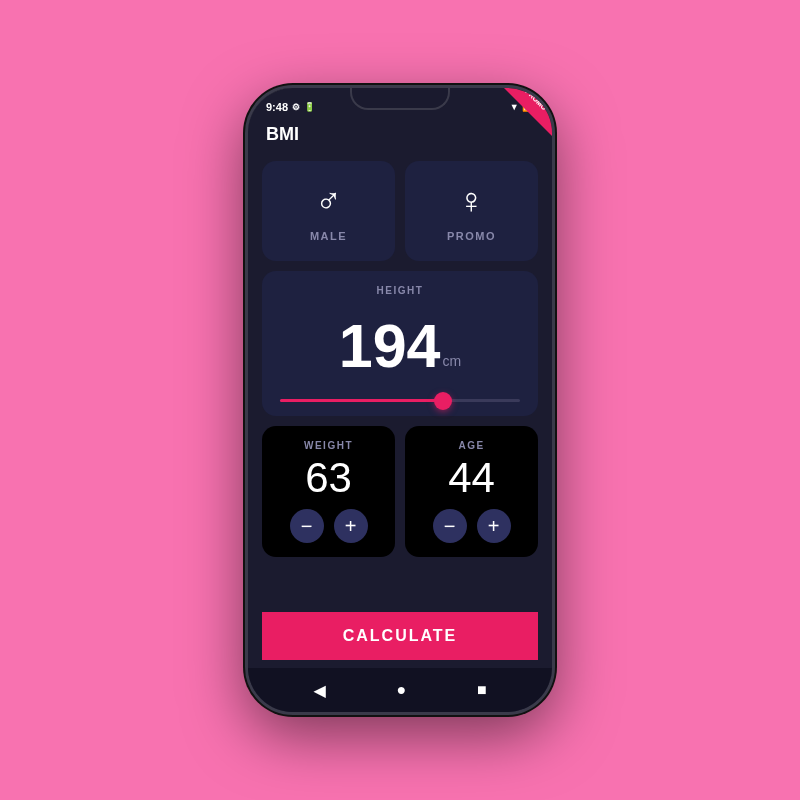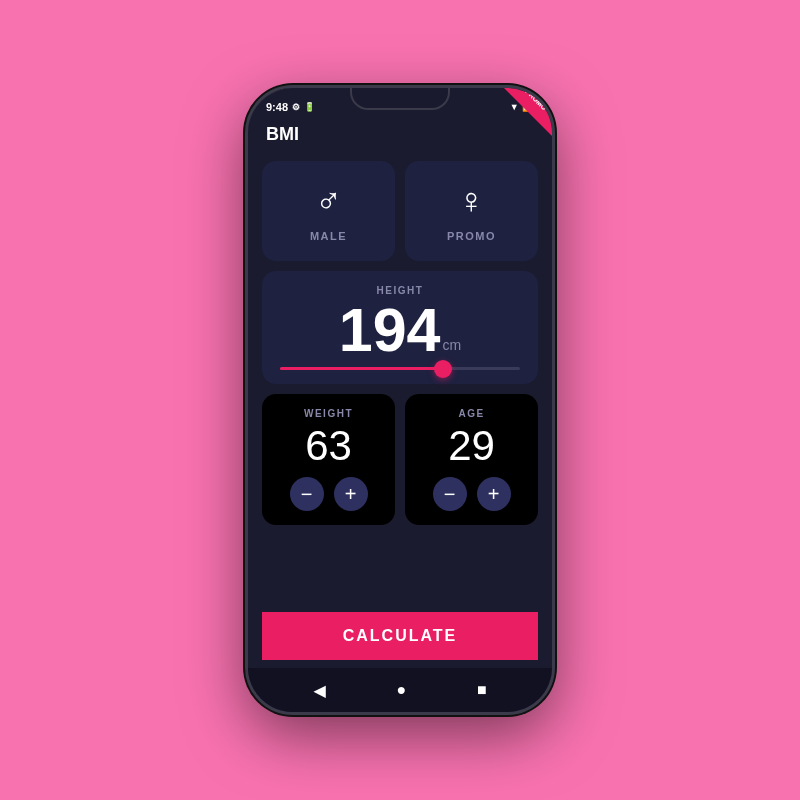--- a/index.html
+++ b/index.html
@@ -144,20 +144,21 @@
     }
 
     
     .height-card {
       background: #1e2140;
       border-radius: 14px;
       padding: 14px 18px 14px 18px;
       display: flex;
       flex-direction: column;
       align-items: center;
+      gap: 16px;
     }
 
     .card-label {
       font-size: 10px;
       color: #8888aa;
       letter-spacing: 1.5px;
       font-weight: 600;
       margin-bottom: 4px;
     }
 
@@ -350,21 +351,21 @@
           <div class="card-label">WEIGHT</div>
           <div class="stat-value">63</div>
           <div class="stat-controls">
             <button class="ctrl-btn">−</button>
             <button class="ctrl-btn">+</button>
           </div>
         </div>
 
         <div class="stat-card">
           <div class="card-label">AGE</div>
-          <div class="stat-value">29</div>
+          <div class="stat-value">44</div>
           <div class="stat-controls">
             <button class="ctrl-btn">−</button>
             <button class="ctrl-btn">+</button>
           </div>
         </div>
       </div>
 
       <button class="calculate-btn">CALCULATE</button>
 
     </div>

